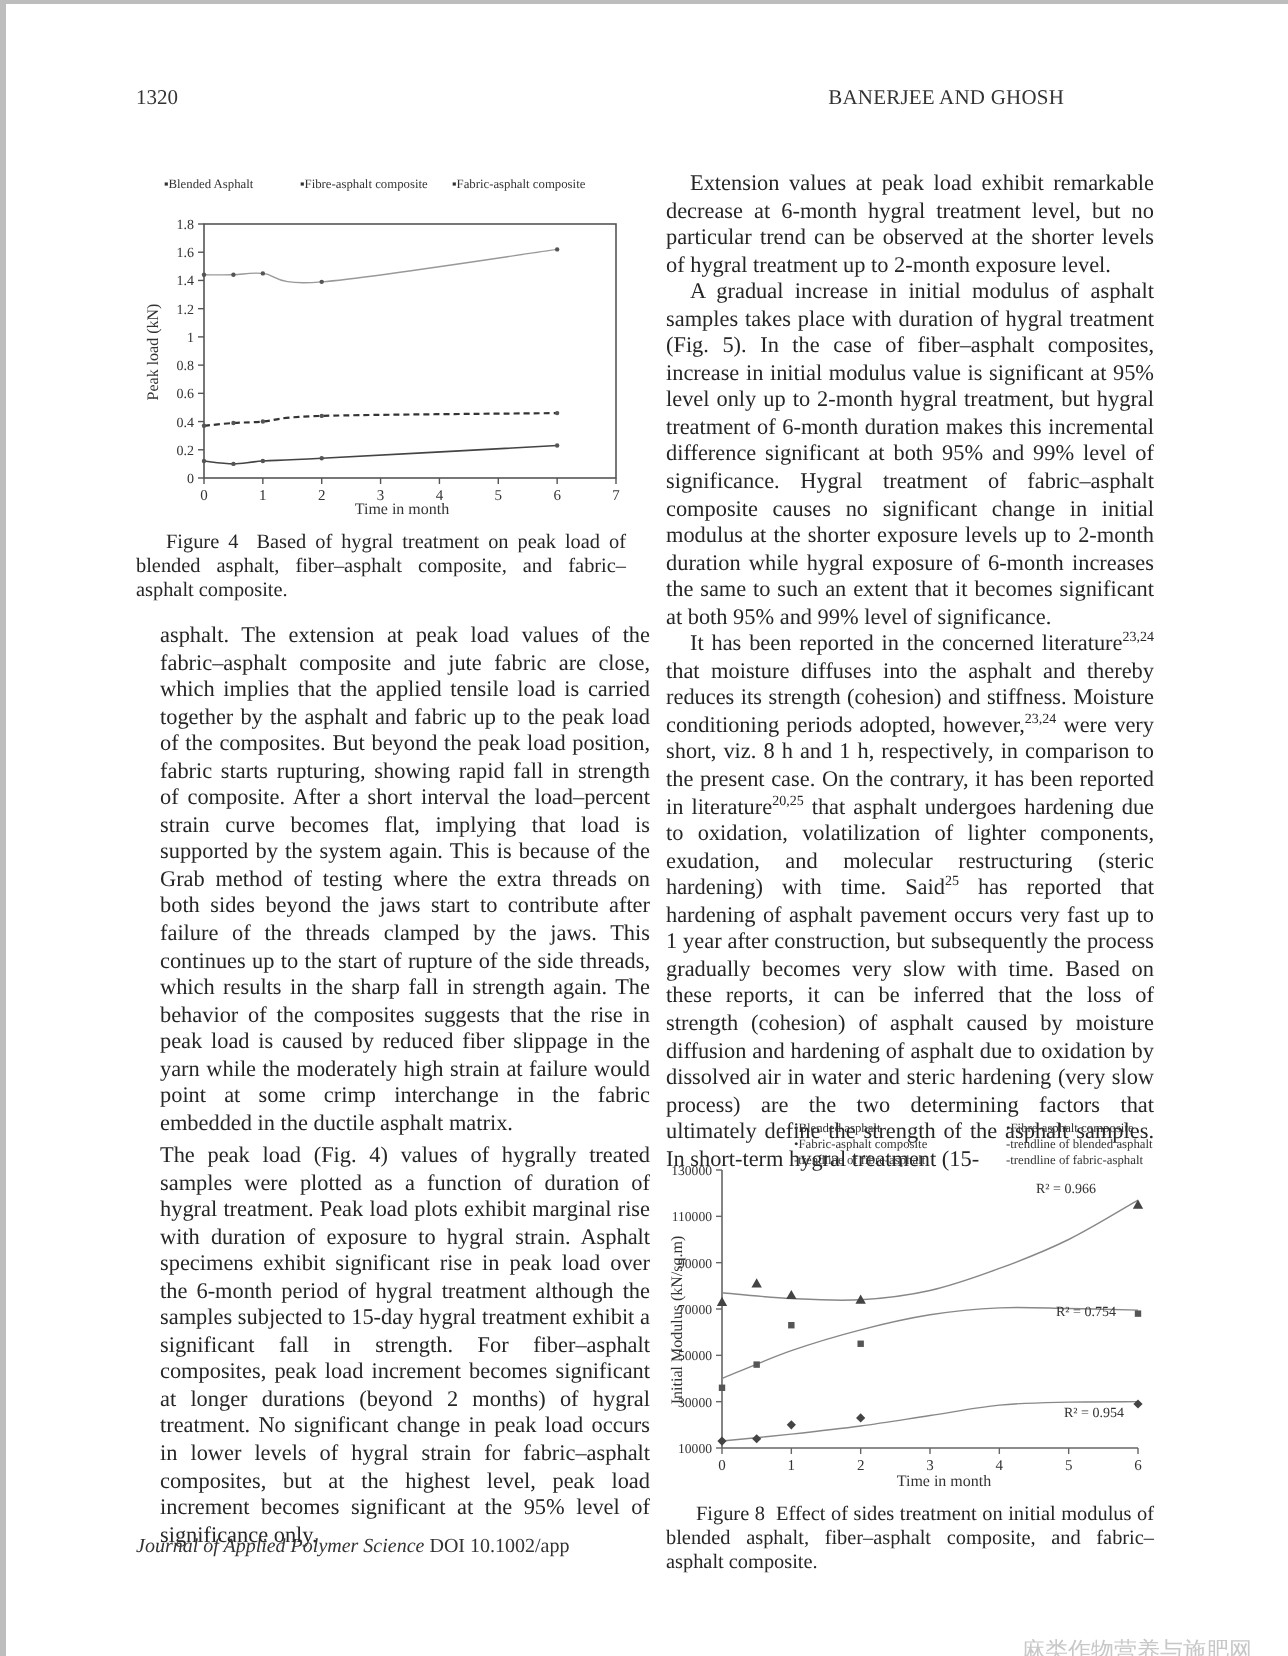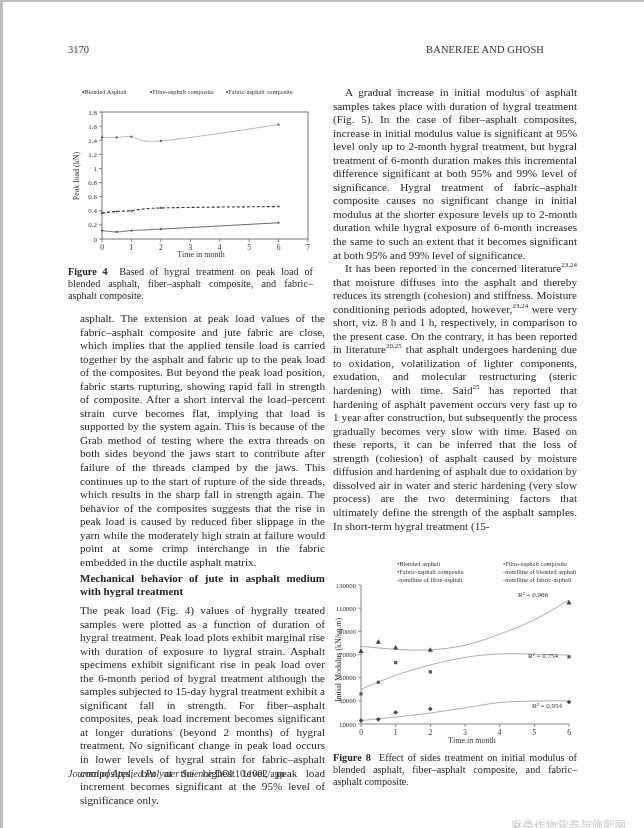--- a/index.html
+++ b/index.html
@@ -2,44 +2,44 @@
 <html><head>
 <meta charset="utf-8">
 <style>
   html, body { margin:0; padding:0; }
   body { width:644px; height:828px; background:#fff; position:relative; overflow:hidden;
          font-family:"Liberation Serif", "DejaVu Serif", serif; color:#222; }
   .frame-left { position:absolute; left:0; top:0; width:3px; height:828px; background:#bdbdbd; }
   .frame-top { position:absolute; left:0; top:0; width:644px; height:2px; background:#bdbdbd; }
   .runhead { position:absolute; top:44px; font-size:10.5px; color:#333; }
   .pagenum { left:68px; }
-  .authors { right:100px; letter-spacing:0.1px;margin-left:39px; }
+  .authors { right:112px; letter-spacing:0.1px;margin-left:39px; }
   .col { position:absolute; font-size:11.2px; line-height:13.55px; text-align:justify; color:#262626; }
   .col p { margin:0; text-indent:0; }
   .col p.ind { text-indent:12px; }
   .col-left { left:80px; width:245px; }
   .col-right { left:333px; width:244px; }
   sup { font-size:7px; line-height:0; vertical-align:super; }
   .caption { font-size:10.2px; line-height:12px; text-align:justify; color:#262626; }
-  .caption b { font-weight:bold; }
+  .caption b { font-weight:normal;margin-left:15px; }
   .section-head { font-weight:bold; font-size:11px; line-height:12.5px; color:#222; }
   .footer { position:absolute; left:68px; top:768px; font-size:10px; color:#333; }
   .footer i { font-style:italic; }
   .watermark { position:absolute; right:18px; top:818px; text-align:center; color:#c8c8c8;
                font-family:"DejaVu Sans", sans-serif; font-size:11.5px; line-height:14px; }
   svg text { font-family:"Liberation Serif", serif; fill:#333; }
   .chart { position:absolute; }
 </style>
 </head>
 <body>
 
 <div class="frame-top"></div>
 <div class="frame-left"></div>
 
-<div class="runhead pagenum">3170</div>
+<div class="runhead pagenum">1320</div>
 <div class="runhead authors">BANERJEE AND GHOSH</div>
 
 <svg class="chart" id="fig4" style="left:68px; top:86px;" width="250" height="175" viewBox="0 0 250 175">
   <g id="fig4-legend">
       <text x="14" y="8" font-size="6.4">▪Blended Asphalt</text>
       <text x="82" y="8" font-size="6.4">▪Fibre-asphalt composite</text>
       <text x="158" y="8" font-size="6.4">▪Fabric-asphalt composite</text>
     </g>
   <g id="fig4-axes">
       <rect x="34" y="26" width="206" height="127" fill="none" stroke="#555" stroke-width="0.8"></rect>
@@ -107,25 +107,25 @@
 <div class="caption" style="position:absolute; left:68px; top:266px; width:245px;">
   <b>Figure 4</b>&nbsp;
   <span>Based of hygral treatment on peak load of blended asphalt, fiber–asphalt composite, and fabric–asphalt composite.</span>
 </div>
 
 <div class="col col-left" style="top:312px;">
   <p>asphalt. The extension at peak load values of the fabric–asphalt composite and jute fabric are close, which implies that the applied tensile load is carried together by the asphalt and fabric up to the peak load of the composites. But beyond the peak load position, fabric starts rupturing, showing rapid fall in strength of composite. After a short interval the load–percent strain curve becomes flat, implying that load is supported by the system again. This is because of the Grab method of testing where the extra threads on both sides beyond the jaws start to contribute after failure of the threads clamped by the jaws. This continues up to the start of rupture of the side threads, which results in the sharp fall in strength again. The behavior of the composites suggests that the rise in peak load is caused by reduced fiber slippage in the yarn while the moderately high strain at failure would point at some crimp interchange in the fabric embedded in the ductile asphalt matrix.</p>
 </div>
 
 <div class="col col-left" style="top:572px;">
-  <div class="section-head" style="margin-bottom:7px;">Mechanical behavior of jute in asphalt medium with hygral treatment</div>
   <p>The peak load (Fig. 4) values of hygrally treated samples were plotted as a function of duration of hygral treatment. Peak load plots exhibit marginal rise with duration of exposure to hygral strain. Asphalt specimens exhibit significant rise in peak load over the 6-month period of hygral treatment although the samples subjected to 15-day hygral treatment exhibit a significant fall in strength. For fiber–asphalt composites, peak load increment becomes significant at longer durations (beyond 2 months) of hygral treatment. No significant change in peak load occurs in lower levels of hygral strain for fabric–asphalt composites, but at the highest level, peak load increment becomes significant at the 95% level of significance only.</p>
 </div>
 
 <div class="col col-right" style="top:86px;">
+  <p class="ind">Extension values at peak load exhibit remarkable decrease at 6-month hygral treatment level, but no particular trend can be observed at the shorter levels of hygral treatment up to 2-month exposure level.</p>
   <p class="ind">A gradual increase in initial modulus of asphalt samples takes place with duration of hygral treatment (Fig. 5). In the case of fiber–asphalt composites, increase in initial modulus value is significant at 95% level only up to 2-month hygral treatment, but hygral treatment of 6-month duration makes this incremental difference significant at both 95% and 99% level of significance. Hygral treatment of fabric–asphalt composite causes no significant change in initial modulus at the shorter exposure levels up to 2-month duration while hygral exposure of 6-month increases the same to such an extent that it becomes significant at both 95% and 99% level of significance.</p>
   <p class="ind"><span>It has been reported in the concerned literature</span><sup>23,24</sup><span> that moisture diffuses into the asphalt and thereby reduces its strength (cohesion) and stiffness. Moisture conditioning periods adopted, however,</span><sup>23,24</sup><span> were very short, viz. 8 h and 1 h, respectively, in comparison to the present case. On the contrary, it has been reported in literature</span><sup>20,25</sup><span> that asphalt undergoes hardening due to oxidation, volatilization of lighter components, exudation, and molecular restructuring (steric hardening) with time. Said</span><sup>25</sup><span> has reported that hardening of asphalt pavement occurs very fast up to 1 year after construction, but subsequently the process gradually becomes very slow with time. Based on these reports, it can be inferred that the loss of strength (cohesion) of asphalt caused by moisture diffusion and hardening of asphalt due to oxidation by dissolved air in water and steric hardening (very slow process) are the two determining factors that ultimately define the strength of the asphalt samples. In short-term hygral treatment (15-</span></p>
 </div>
 
 <svg class="chart" id="fig5" style="left:333px; top:560px;" width="250" height="185" viewBox="0 0 250 185">
   <g id="fig5-legend">
       <text x="64" y="6" font-size="6.4">•Blended asphalt</text>
       <text x="170" y="6" font-size="6.4">•Fibre-asphalt composite</text>
       <text x="64" y="14" font-size="6.4">•Fabric-asphalt composite</text>
       <text x="170" y="14" font-size="6.4">-trendline of blended asphalt</text>

